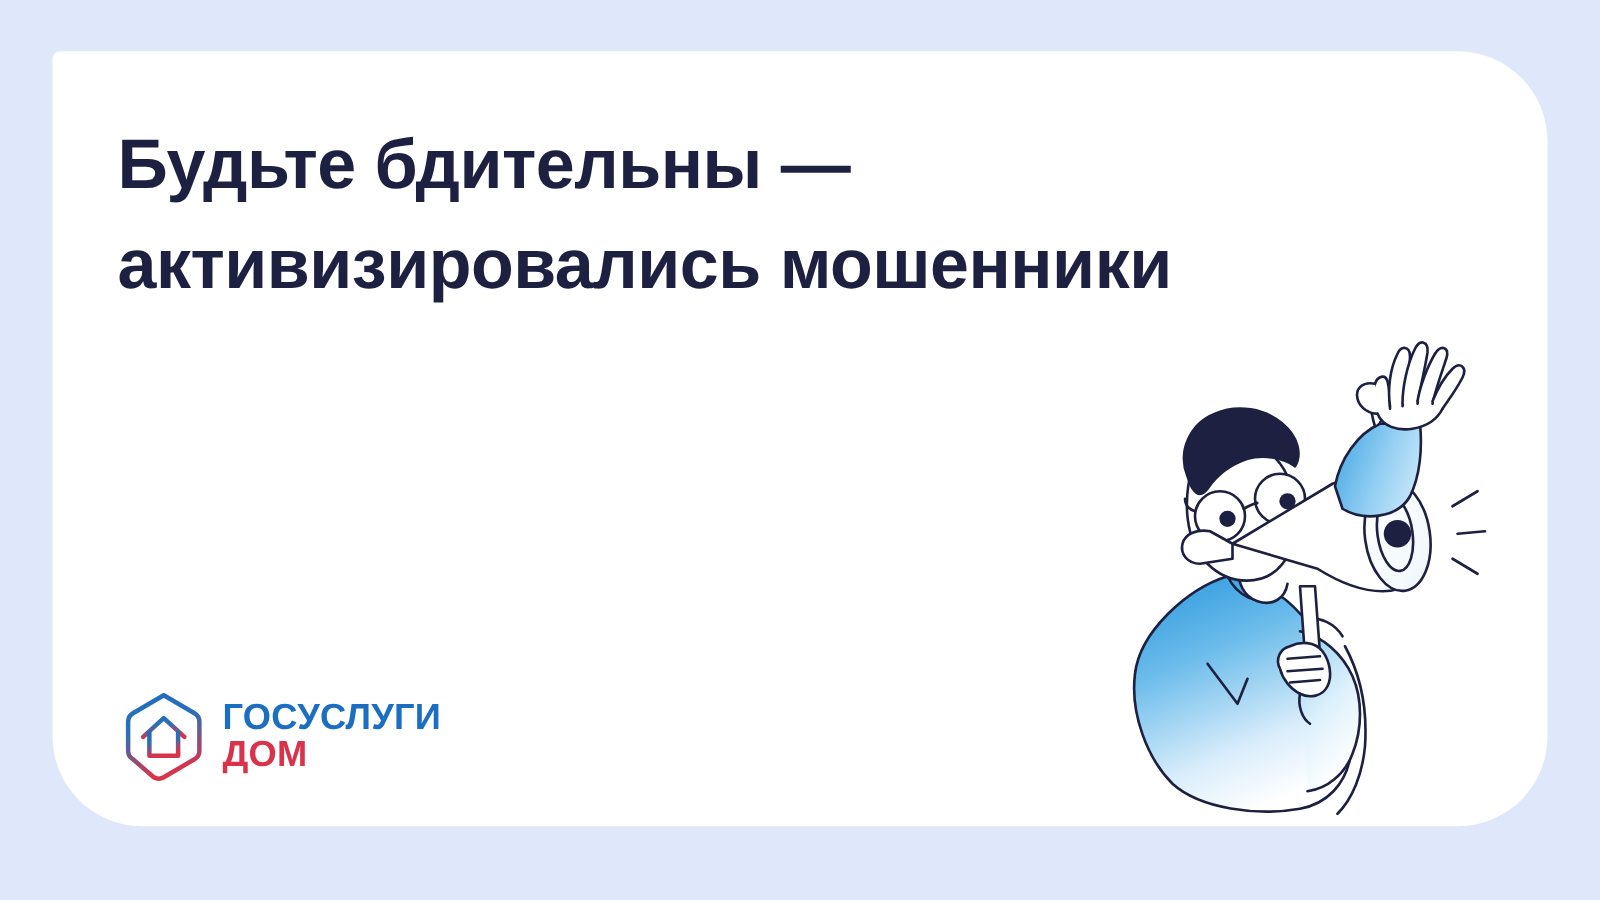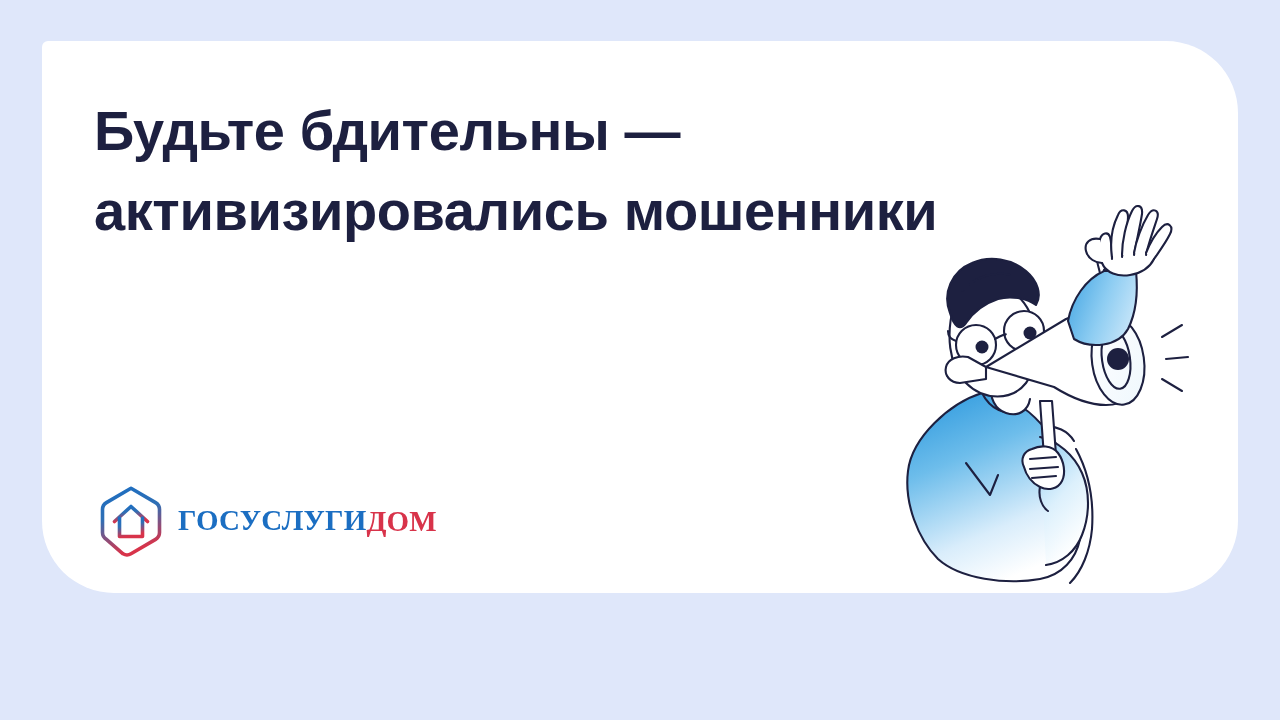--- a/index.html
+++ b/index.html
@@ -23,21 +23,21 @@
     height: 720px;
     background: #dfe7fa;
   }
 
   
   .card {
     position: absolute;
     left: 42px;
     top: 41px;
     width: 1196px;
-    height: 552px;
+    height: 620px;
     background: #ffffff;
     border-radius: 6px 72px 72px 72px;
     overflow: hidden;
   }
 
   
   .heading {
     position: absolute;
     left: 52px;
     top: 50px;
@@ -60,24 +60,23 @@
     gap: 14px;
   }
   .logo-mark {
     width: 66px;
     height: 72px;
     flex: 0 0 auto;
     display: block;
   }
   .logo-text {
     display: flex;
-    flex-direction: row;
+    flex-direction: column;
     justify-content: center;
     line-height: 1.0;
-    font-family: Liberation Serif, serif;
   }
   .logo-text .line-1 {
     font-size: 29px;
     font-weight: 700;
     color: #1b6ec2;
     letter-spacing: 0.2px;
   }
   .logo-text .line-2 {
     font-size: 29px;
     font-weight: 700;

